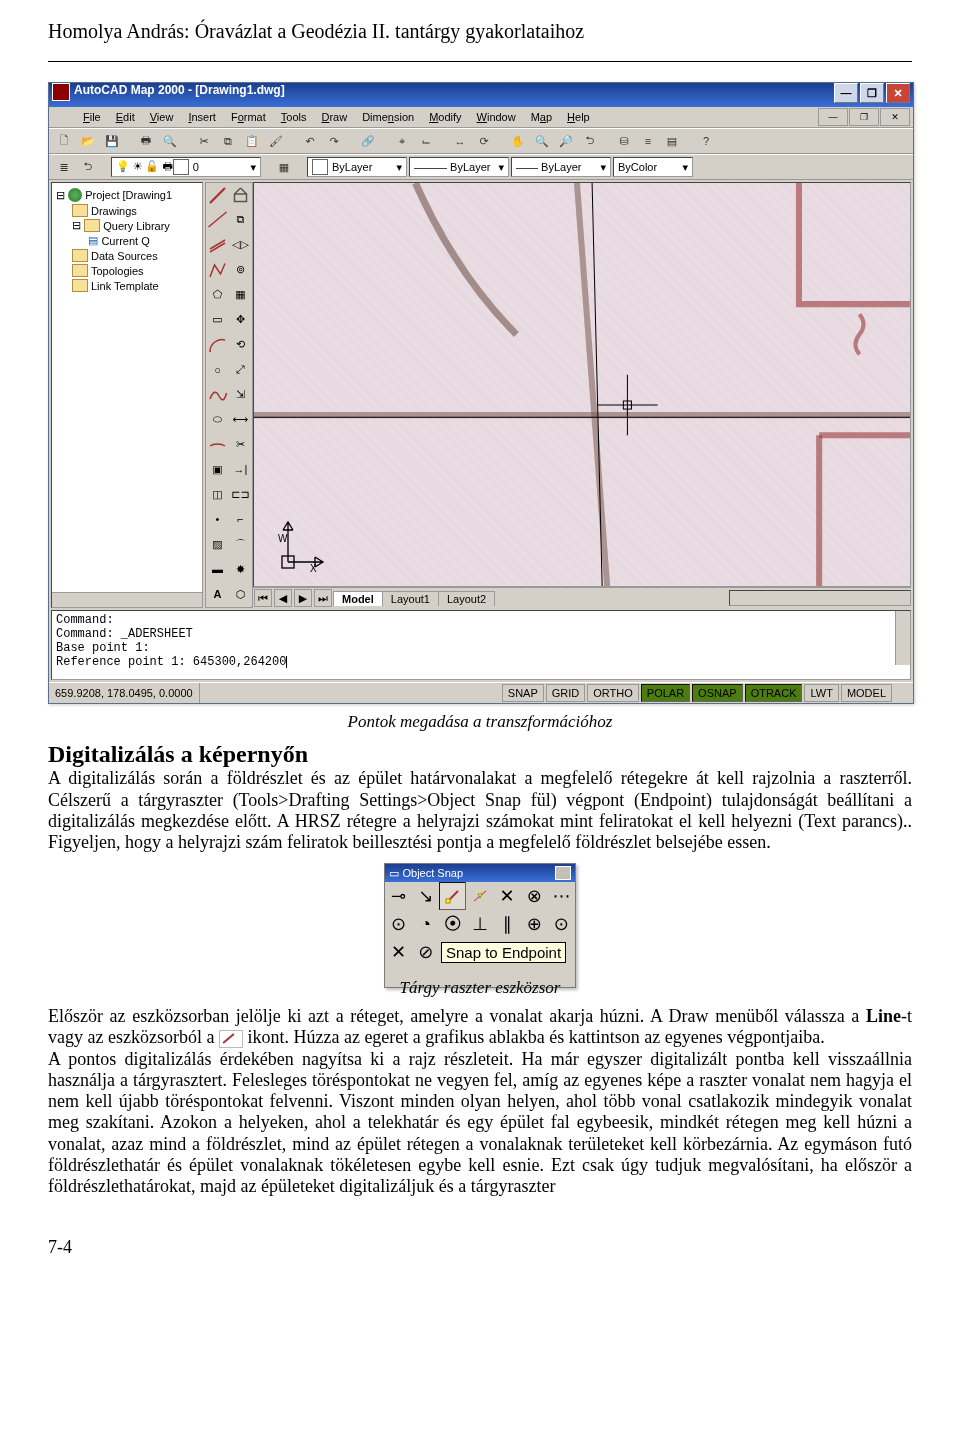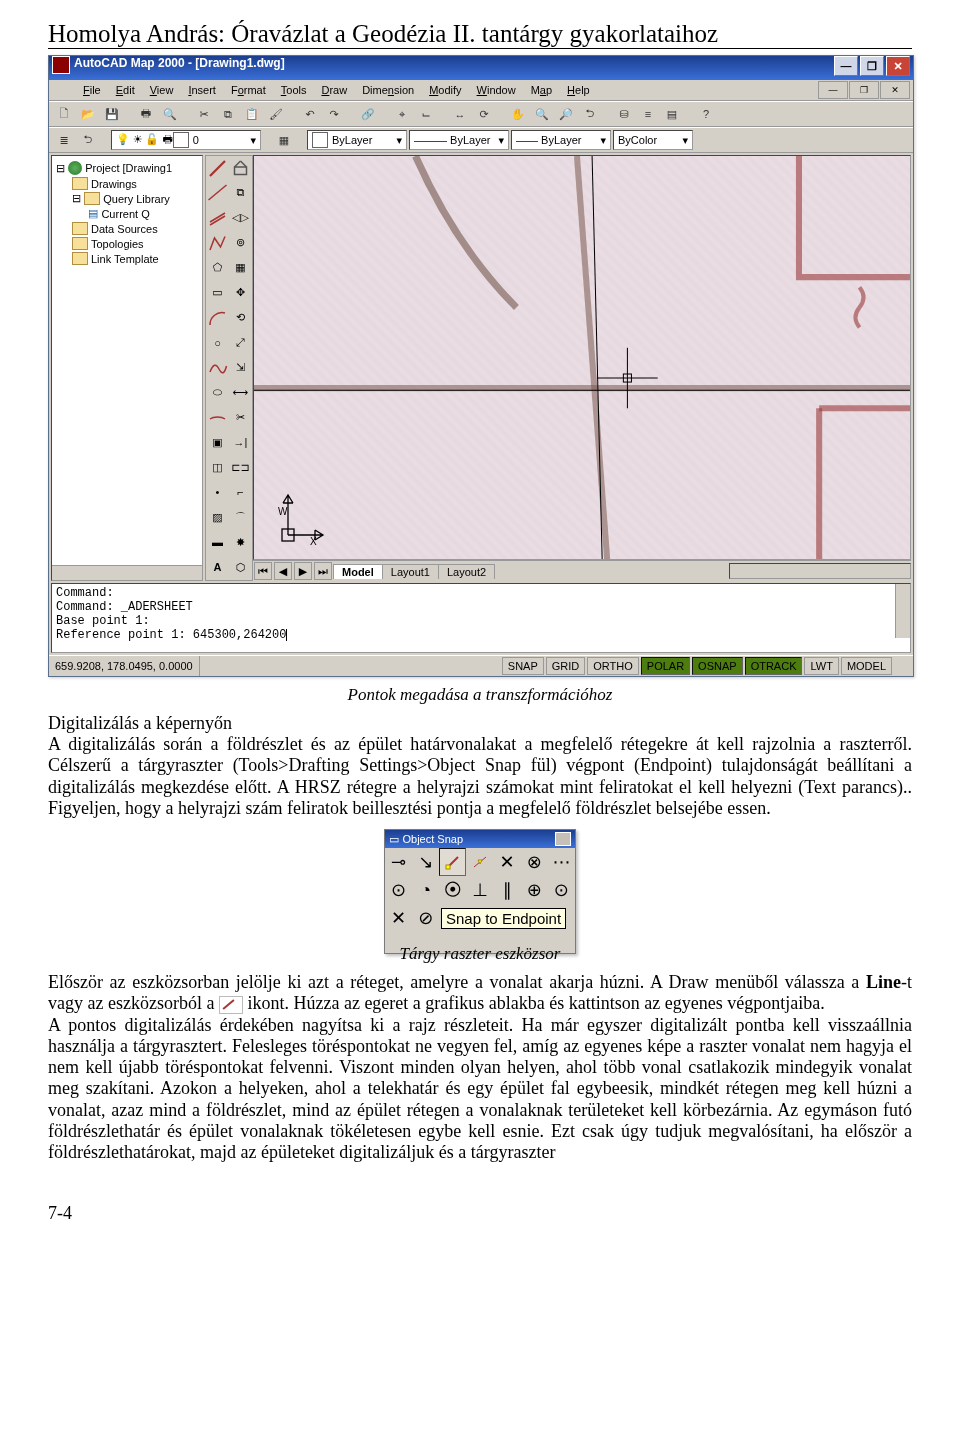--- a/index.html
+++ b/index.html
@@ -1,17 +1,17 @@
 <!DOCTYPE html>
 <html><head>
 <meta charset="utf-8">
 <style>
   body { margin:0; font-family:"Times New Roman",serif; font-size:18px; color:#000; background:#fff; width:960px; }
   .page { padding:20px 48px 60px; }
-  .hdr { border-bottom:1.5px solid #000; padding-bottom:0; margin-bottom:6px; font-size:25px; }
+  .hdr { border-bottom:1.5px solid #000; padding-bottom:18px; margin-bottom:20px; font-size:20px; }
 
   
   .app { width:864px; border:1px solid #5a6f8a; background:#d4d0c8; font-family:Tahoma,Arial,sans-serif; font-size:11px; color:#000; box-shadow:1px 1px 3px rgba(0,0,0,.2); }
   .titlebar { height:24px; background:linear-gradient(#1b3e8f,#3a6fd8); display:flex; align-items:flex-start; padding:0 3px; color:#fff; font-weight:bold; }
   .titlebar .appicon { width:16px; height:16px; background:#8b0000; border:1px solid #fff; margin-right:4px; }
   .titlebar .title { flex:1; font-size:12px; }
   .titlebar .winbtns { display:flex; gap:2px; }
   .titlebar .winbtn { width:22px; height:18px; background:#cfd7e8; border:1px solid #fff; border-right-color:#777; border-bottom-color:#777; display:flex; align-items:center; justify-content:center; font-size:11px; color:#000; }
   .titlebar .winbtn.close { background:#c84437; color:#fff; }
 
@@ -58,21 +58,21 @@
   .cmdwin .cursor { display:inline-block; width:1px; height:12px; background:#000; vertical-align:middle; }
   .cmdwin .csb { position:absolute; right:0; top:0; bottom:14px; width:14px; background:#d4d0c8; border-left:1px solid #999; }
 
   .statusbar { height:20px; background:#d4d0c8; border-top:1px solid #fff; display:flex; align-items:center; font-size:11px; }
   .statusbar .cell { padding:0 6px; border-right:1px solid #999; height:100%; display:flex; align-items:center; }
   .statusbar .btn { padding:0 5px; border:1px solid #999; margin:0 1px; height:16px; display:flex; align-items:center; }
   .statusbar .btn.on { background:#4d7c0f; border:1px inset #666; }
 
   .caption { text-align:center; font-style:italic; margin:8px 0; font-family:"Times New Roman",serif; font-size:17px; }
   .para { text-align:justify; margin:0; line-height:1.18; font-size:18px; }
-  .heading1 { font-weight:normal; font-size:18px; }
+  .heading1 { font-weight:bold; font-size:24px; }
 
   
   .osnap { width:190px; margin:10px auto 4px; background:#d4d0c8; border:1px solid #7a7a7a; box-shadow:2px 2px 3px rgba(0,0,0,.25); font-family:Tahoma,sans-serif; }
   .osnap .t { height:16px; background:linear-gradient(#1b3e8f,#3a6fd8); color:#fff; font-size:11px; padding:1px 4px; display:flex; align-items:center; }
   .osnap .t .x { margin-left:auto; width:14px; height:12px; background:#c4c0b8; border:1px solid #fff; }
   .osnap .row { display:flex; }
   .osnap .b { width:28px; height:26px; border:1px solid #d4d0c8; display:flex; align-items:center; justify-content:center; }
   .osnap .b.active { border:1px inset #666; background:#e0dcd4; }
   .osnap .tip { position:relative; left:56px; top:-24px; background:#ffffe1; border:1px solid #000; font-size:15px; padding:1px 4px; width:max-content; }
 

